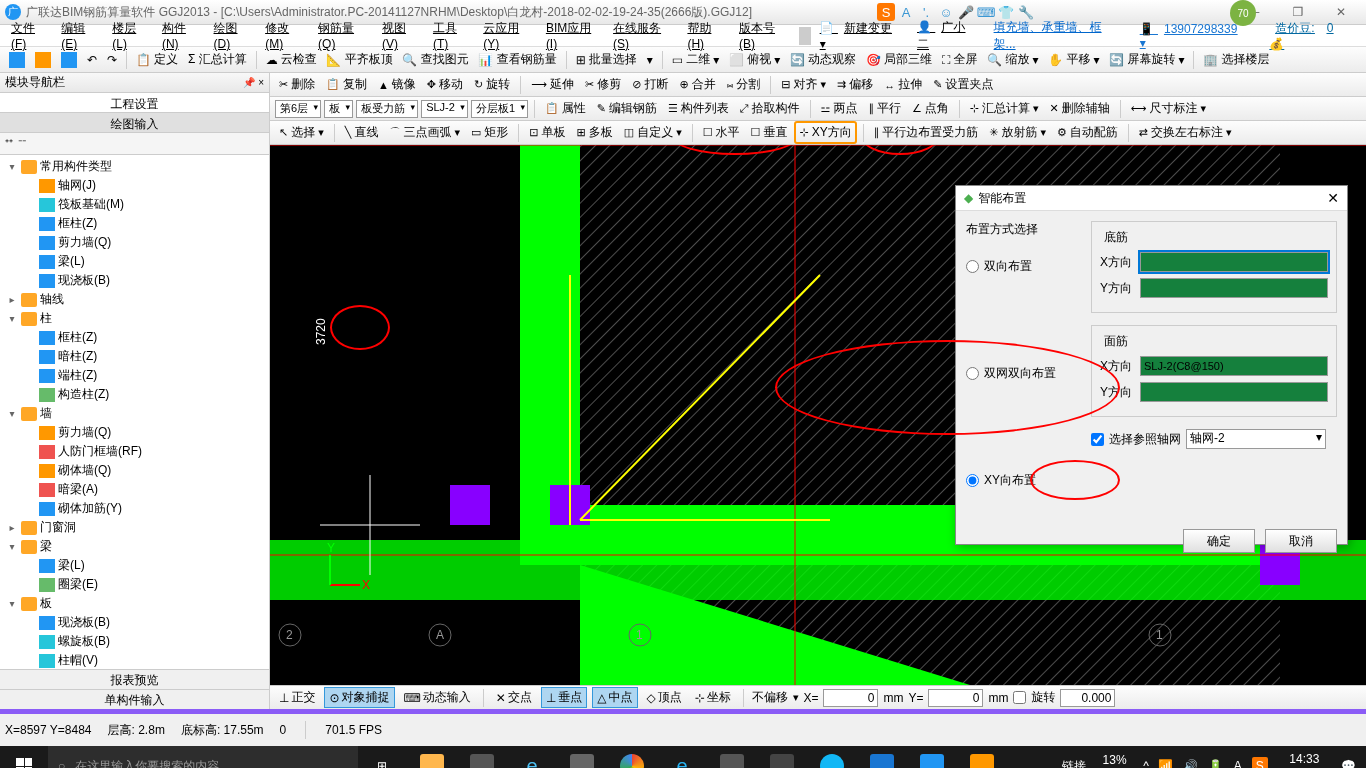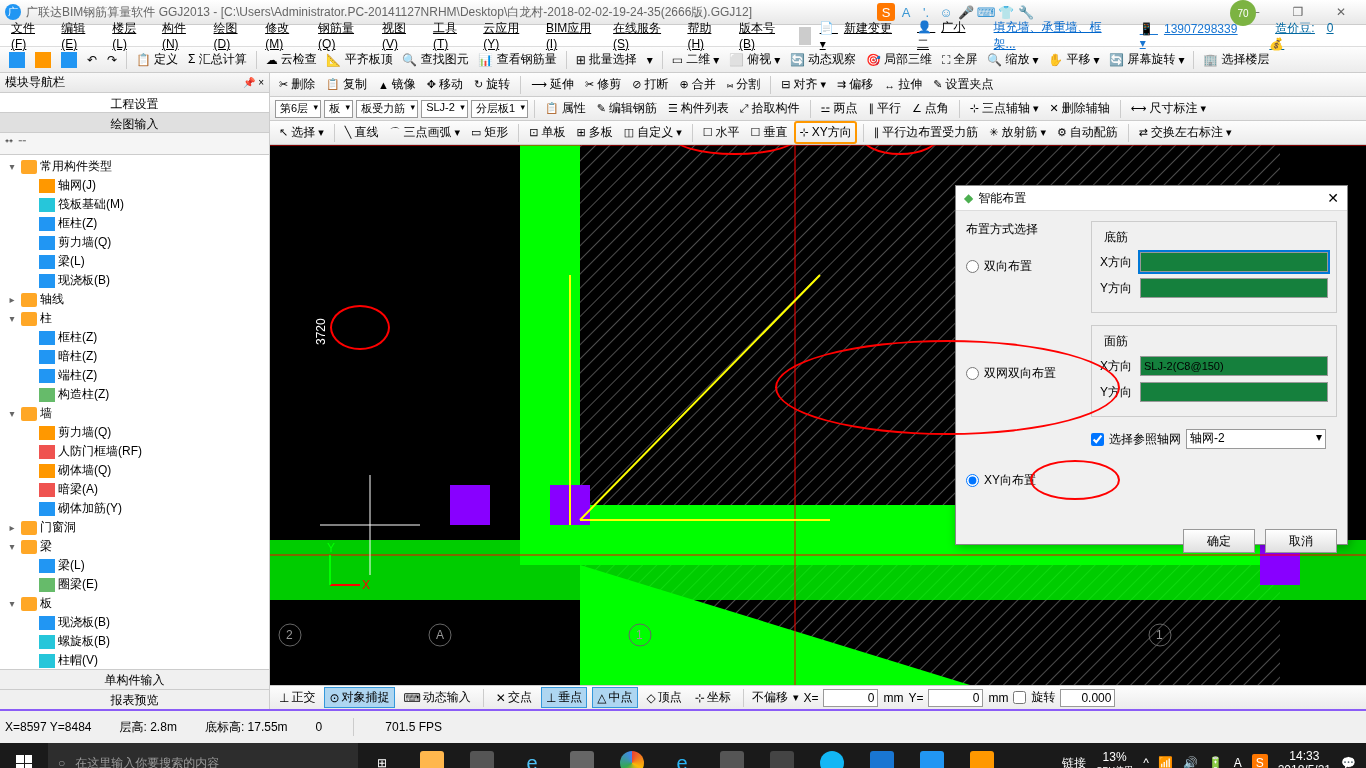--- a/index.html
+++ b/index.html
@@ -75,21 +75,21 @@
 .check-row{display:flex;align-items:center;gap:5px;margin-top:10px;}
 .sel-axis{width:140px;height:20px;border:1px solid #999;background:#fff;padding:0 3px;}
 .dlg-buttons{display:flex;gap:10px;justify-content:flex-end;padding:10px;}
 .dlg-buttons button{width:72px;height:24px;border:1px solid #999;background:linear-gradient(#fff,#e0e0e0);cursor:pointer;}
 
 .bottom-bar{height:24px;background:linear-gradient(#fdfdfd,#ececec);display:flex;align-items:center;padding:0 5px;border-top:1px solid #ccc;gap:5px;font-size:11px;}
 .bb-btn{display:flex;align-items:center;gap:2px;padding:1px 4px;cursor:pointer;}
 .bb-btn.active{background:#aed6f1;border:1px solid #3498db;}
 .bb-input{width:55px;height:18px;border:1px solid #999;text-align:right;padding:0 3px;background:#fff;}
 
-.status-bar{height:20px;background:#f0f0f0;display:flex;align-items:center;padding:16px 5px;border-top:2px solid #8b5cf6;gap:28px;font-size:11px;}
+.status-bar{height:20px;background:#f0f0f0;display:flex;align-items:center;padding:16px 5px;border-top:5px solid #8b5cf6;gap:16px;font-size:11px;}
 
 .taskbar{height:40px;background:#1a1a1a;display:flex;align-items:center;padding:0;gap:0;color:#fff;}
 .tb-start{width:48px;height:40px;display:flex;align-items:center;justify-content:center;cursor:pointer;}
 .win-logo{width:16px;height:16px;display:grid;grid-template-columns:1fr 1fr;grid-template-rows:1fr 1fr;gap:1px;}
 .win-logo span{background:#fff;}
 .search-box{width:310px;height:40px;background:#2d2d2d;display:flex;align-items:center;padding:0 10px;color:#999;gap:10px;}
 .task-icons{display:flex;gap:2px;height:40px;}
 .task-icon{width:48px;height:40px;display:flex;align-items:center;justify-content:center;cursor:pointer;}
 .task-icon .ic{width:24px;height:24px;border-radius:3px;}
 .tray{margin-left:auto;display:flex;align-items:center;gap:10px;padding:0 10px;font-size:11px;color:#fff;}
@@ -327,22 +327,22 @@
           <span class="tree-toggle"></span>
           <span class="tree-icon i-cyan"></span>
           <span>螺旋板(B)</span>
         </div>
         <div class="tree-item" style="padding-left: 22px;">
           <span class="tree-toggle"></span>
           <span class="tree-icon i-cyan"></span>
           <span>柱帽(V)</span>
         </div>
       </div>
+    <div class="panel-footer">报表预览</div>
     <div class="panel-footer">单构件输入</div>
-    <div class="panel-footer">报表预览</div>
   </div>
 
   <div class="canvas-area">
     <div class="ctx-toolbar">
       <div class="tb-btn">✂ <span>删除</span></div>
       <div class="tb-btn">📋 <span>复制</span></div>
       <div class="tb-btn">▲ <span>镜像</span></div>
       <div class="tb-btn">✥ <span>移动</span></div>
       <div class="tb-btn">↻ <span>旋转</span></div>
       <span class="tb-sep"></span>
@@ -366,21 +366,21 @@
       <span class="tb-sep"></span>
       <div class="tb-btn">📋 <span>属性</span></div>
       <div class="tb-btn">✎ <span>编辑钢筋</span></div>
       <div class="tb-btn">☰ <span>构件列表</span></div>
       <div class="tb-btn">⤢ <span>拾取构件</span></div>
       <span class="tb-sep"></span>
       <div class="tb-btn">⚍ <span>两点</span></div>
       <div class="tb-btn">∥ <span>平行</span></div>
       <div class="tb-btn">∠ <span>点角</span></div>
       <span class="tb-sep"></span>
-      <div class="tb-btn">⊹ <span>三点辅轴</span> ▾</div>
+      <div class="tb-btn">⊹ <span>汇总计算</span> ▾</div>
       <div class="tb-btn">✕ <span>删除辅轴</span></div>
       <span class="tb-sep"></span>
       <div class="tb-btn">⟷ <span>尺寸标注</span> ▾</div>
     </div>
     <div class="ctx-toolbar">
       <div class="tb-btn">↖ <span>选择</span> ▾</div>
       <span class="tb-sep"></span>
       <div class="tb-btn">╲ <span>直线</span></div>
       <div class="tb-btn">⌒ <span>三点画弧</span> ▾</div>
       <div class="tb-btn">▭ <span>矩形</span></div>

